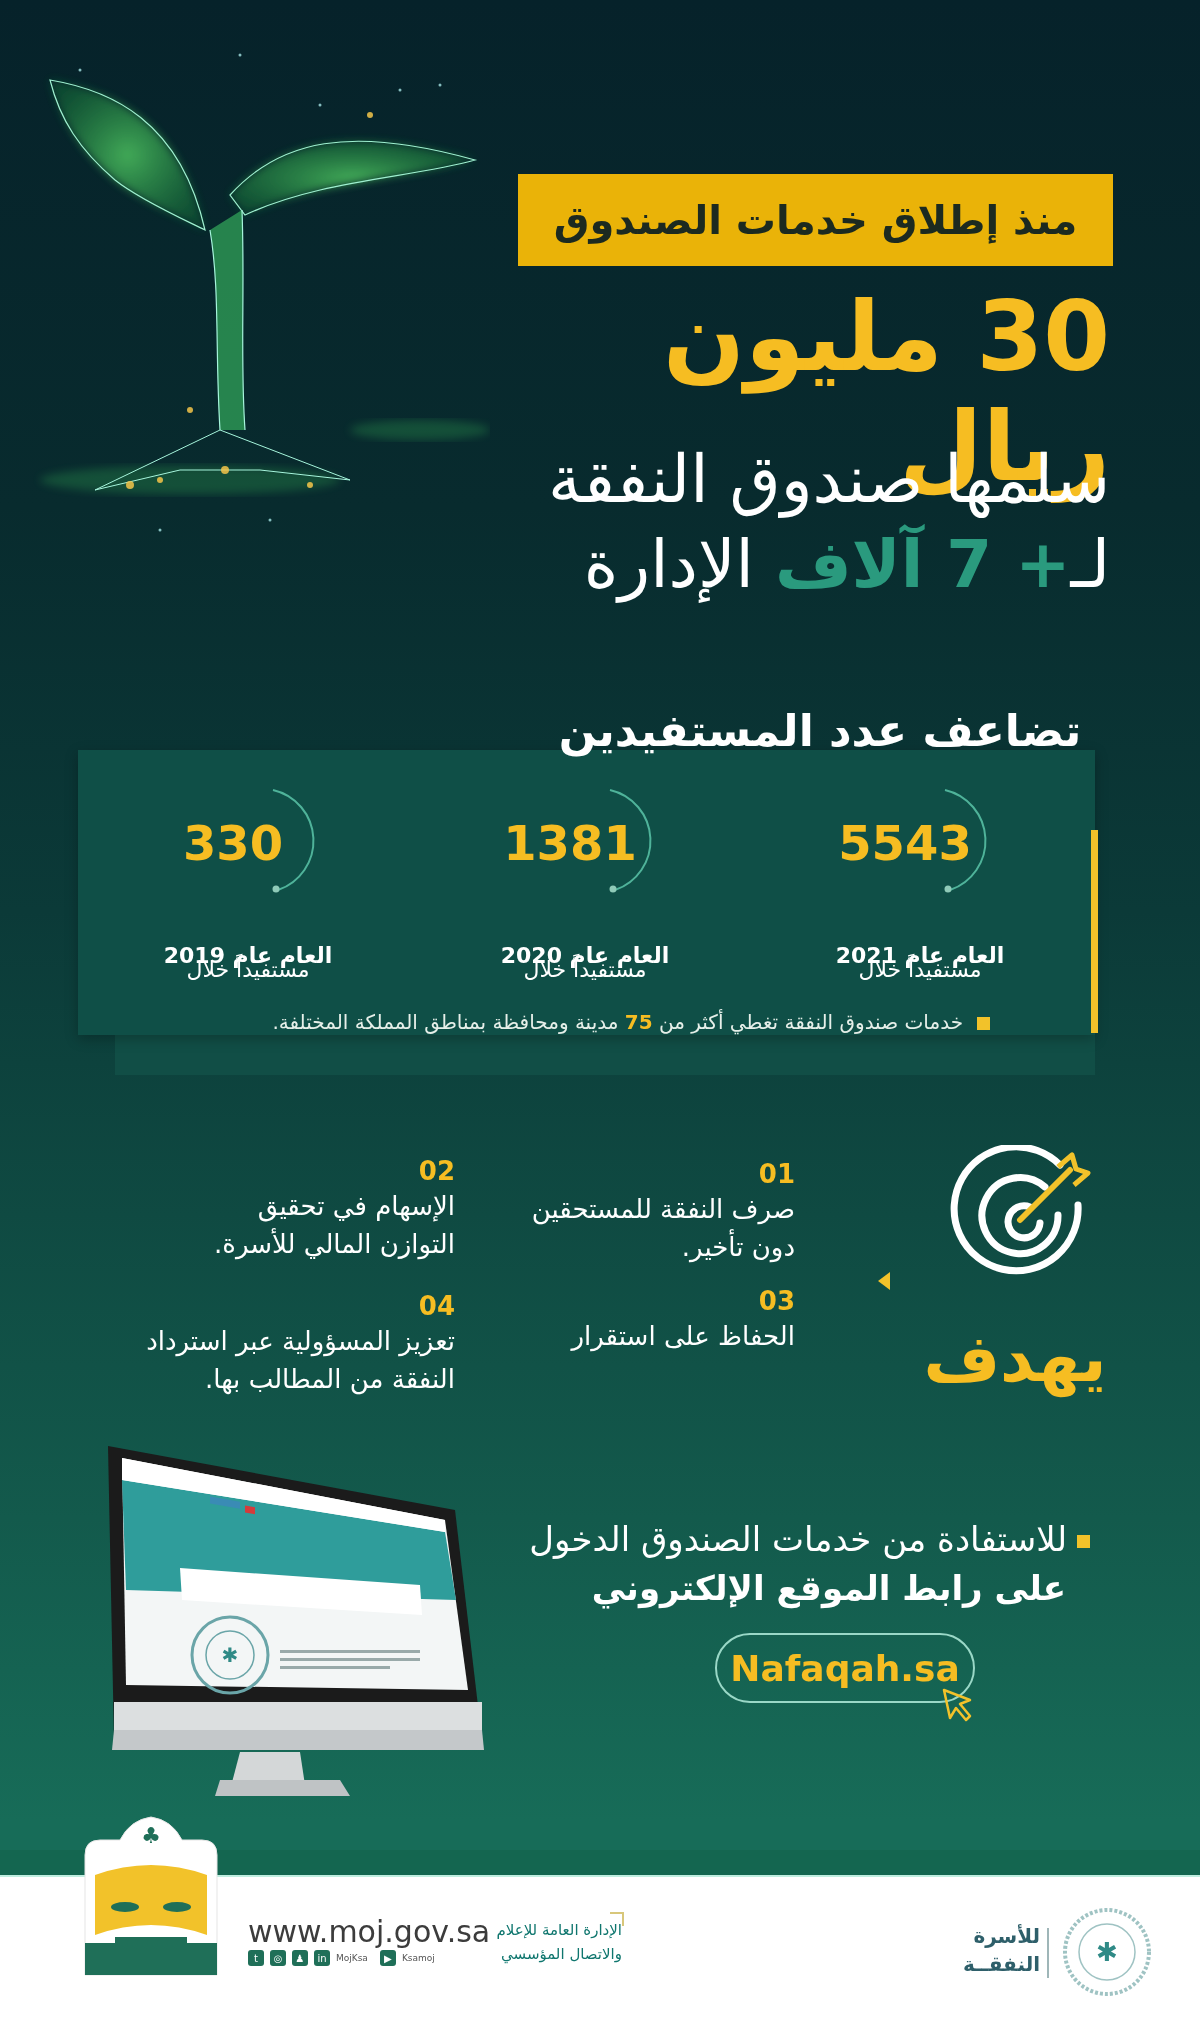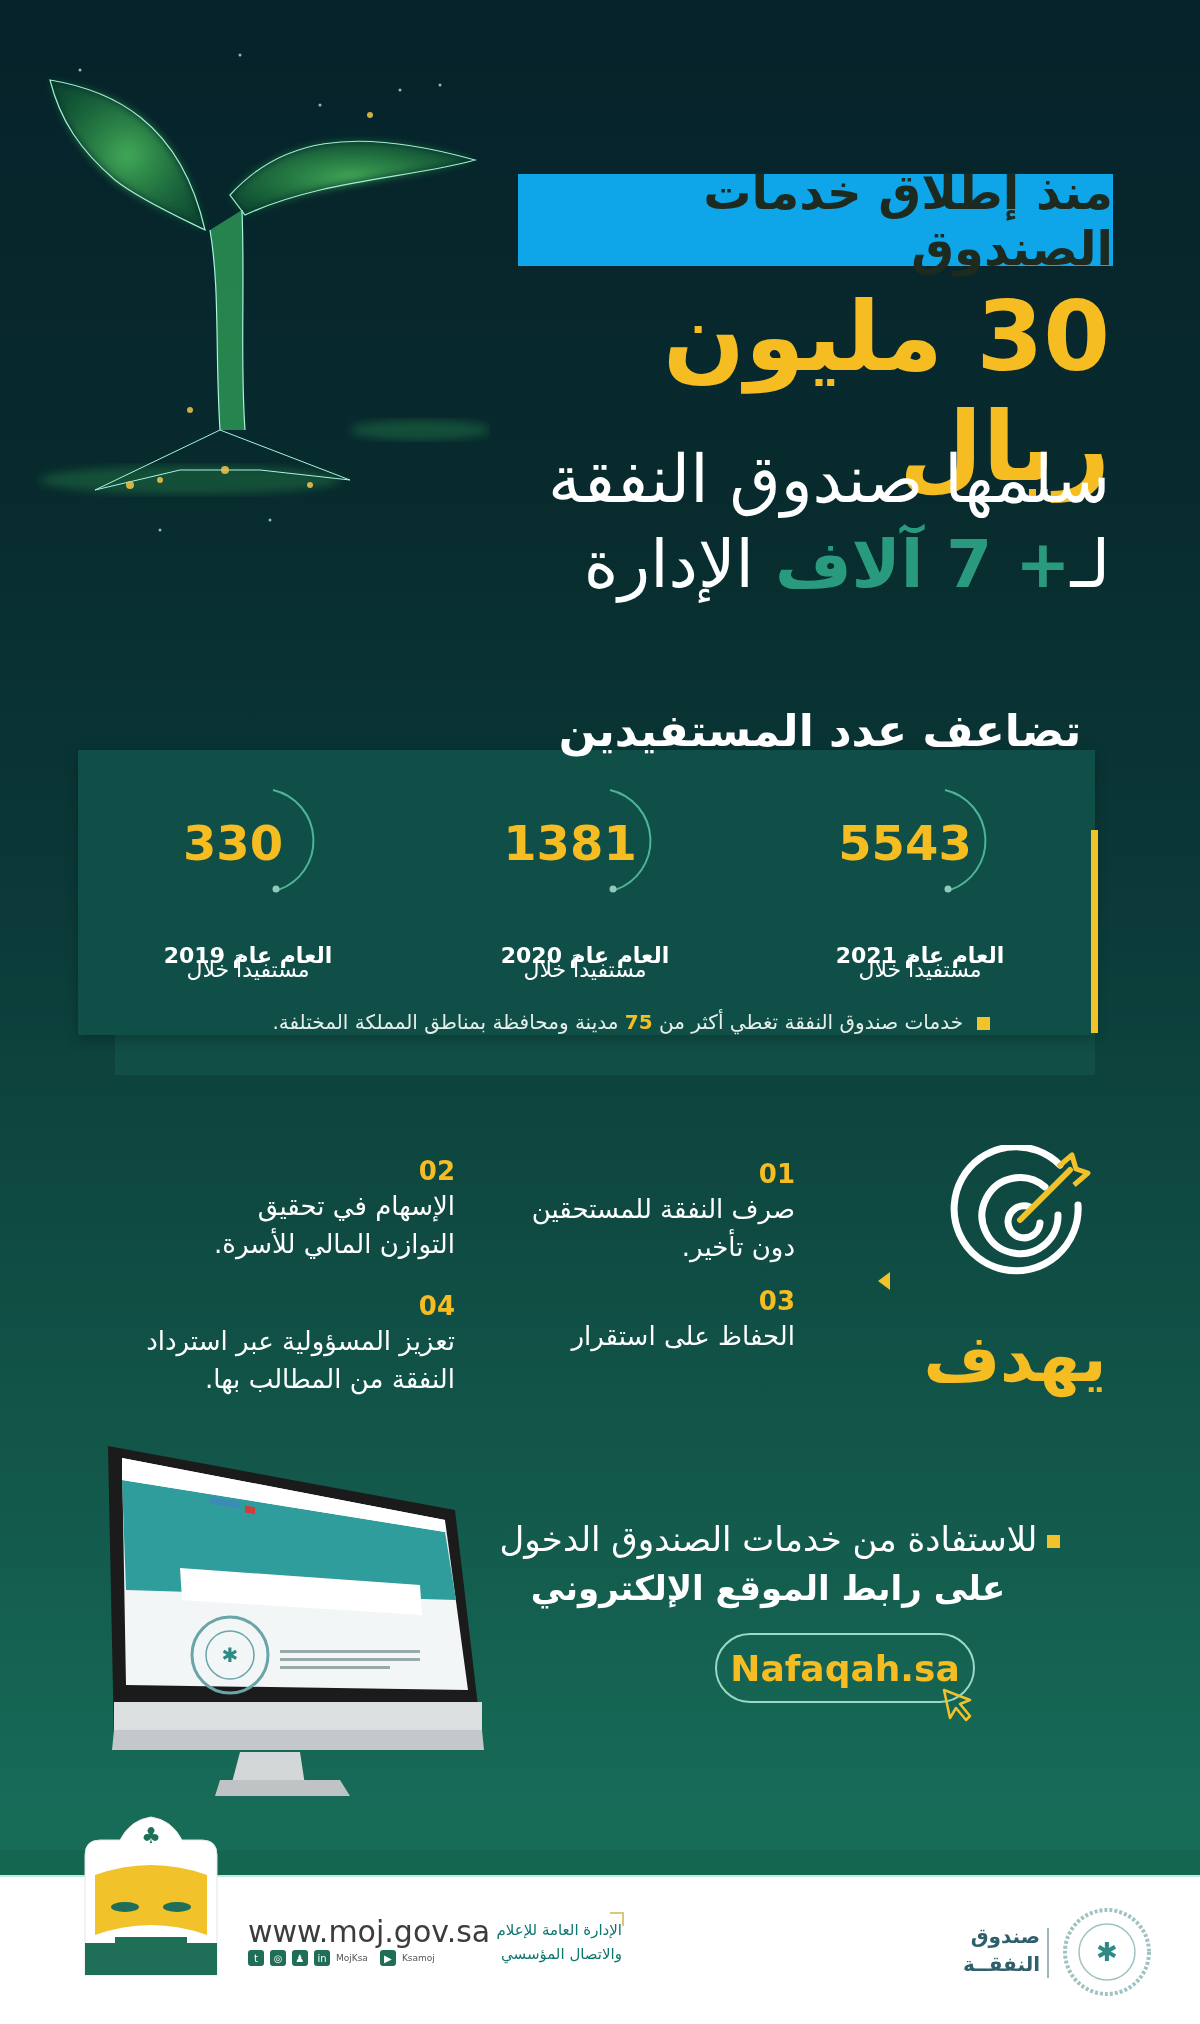--- a/index.html
+++ b/index.html
@@ -12,23 +12,23 @@
   }
   .abs { position: absolute; }
   .rtl { direction: rtl; }
 
   
   #plant { left: 20px; top: 30px; width: 470px; height: 680px; }
 
   
   .tag-box {
     left: 518px; top: 174px; width: 595px; height: 92px;
-    background: #0ea5e9; color: #1c2a20;
+    background: #eab308; color: #1c2a20;
     display: flex; align-items: center; justify-content: center;
-    font-size: 48px; font-weight: bold;
+    font-size: 40px; font-weight: bold;
   }
   .headline {
     left: 500px; top: 282px; width: 610px; text-align: right;
     font-size: 96px; font-weight: bold; color: #f6bd22; line-height: 110px;
   }
   .sub1 {
     left: 500px; top: 440px; width: 610px; text-align: right;
     font-size: 66px; color: #ffffff; line-height: 80px; font-weight: 300;
   }
   .sub2 {
@@ -80,21 +80,21 @@
     left: 920px; top: 1320px; width: 190px; text-align: center;
     font-size: 66px; font-weight: bold; color: #f6bd22;
   }
   .goal { width: 330px; text-align: right; direction: rtl; }
   .goal .gn { font-size: 26px; font-weight: bold; color: #f6bd22; line-height: 32px; }
   .goal .gt { font-size: 26px; color: #ffffff; line-height: 38px; }
 
   
   .monitor { left: 100px; top: 1440px; width: 400px; height: 360px; }
   .web-text {
-    left: 470px; top: 1515px; width: 620px; text-align: center; direction: rtl;
+    left: 470px; top: 1515px; width: 620px; text-align: right; direction: rtl;
   }
   .web-text .l1 { font-size: 34px; color: #ffffff; line-height: 48px; }
   .web-text .l1 .bullet { display: inline-block; width: 13px; height: 13px; background: #f2c22a; margin-left: 10px; vertical-align: middle; }
   .web-text .l2 { font-size: 34px; font-weight: bold; color: #ffffff; line-height: 50px; margin-right: 24px; }
   .url-btn {
     left: 715px; top: 1633px; width: 260px; height: 70px;
     border: 2px solid #9ad8c7; border-radius: 35px;
     display: flex; align-items: center; justify-content: center;
     font-size: 36px; font-weight: bold; color: #f6bd22;
     font-family: "DejaVu Sans", sans-serif;
@@ -300,21 +300,21 @@
   <span class="si">▶</span>
   <span class="handle">Ksamoj</span>
 </div>
 <div class="abs dept-corner"></div>
 <div class="abs dept">
   <div>الإدارة العامة للإعلام</div>
   <div>والاتصال المؤسسي</div>
 </div>
 
 <div class="abs fund-logo-text">
-  <div>صندوق</div>
+  <div>للأسرة</div>
   <div>النفقــة</div>
 </div>
 <div class="abs fund-divider"></div>
 <svg class="abs fund-seal" viewBox="0 0 105 90">
   <circle cx="52" cy="45" r="42" fill="none" stroke="#9fc3c3" stroke-width="4" stroke-dasharray="3 2"></circle>
   <circle cx="52" cy="45" r="28" fill="none" stroke="#9fc3c3" stroke-width="1.5"></circle>
   <text x="52" y="54" text-anchor="middle" font-size="26" fill="#2f8a86">✱</text>
 </svg>
 
 </body></html>

